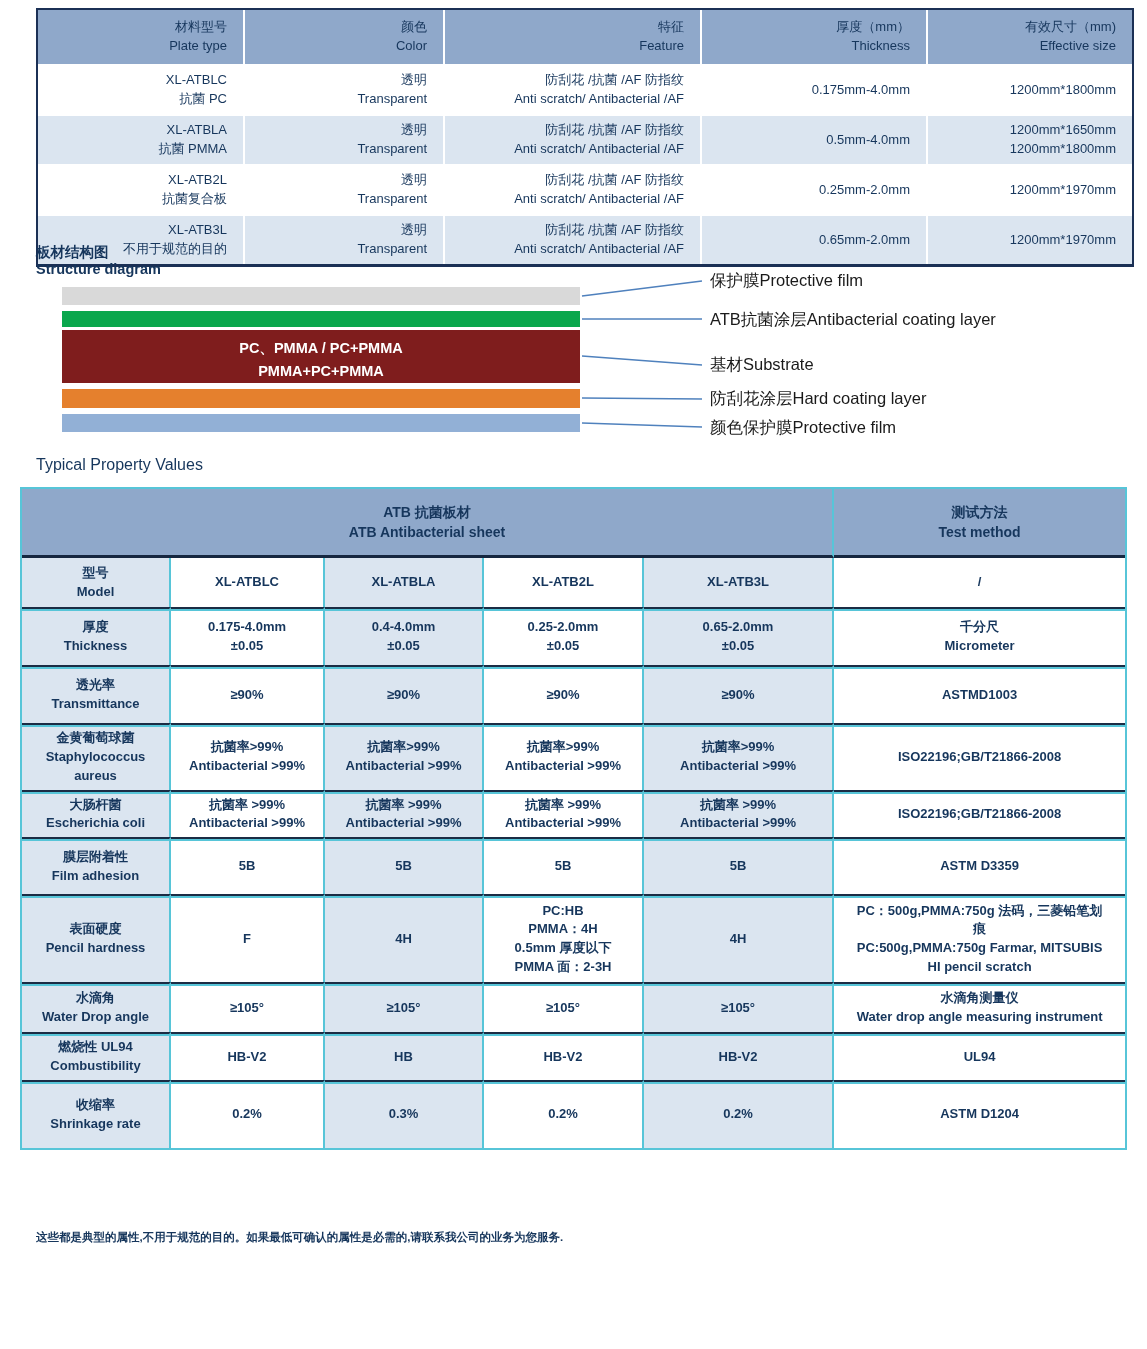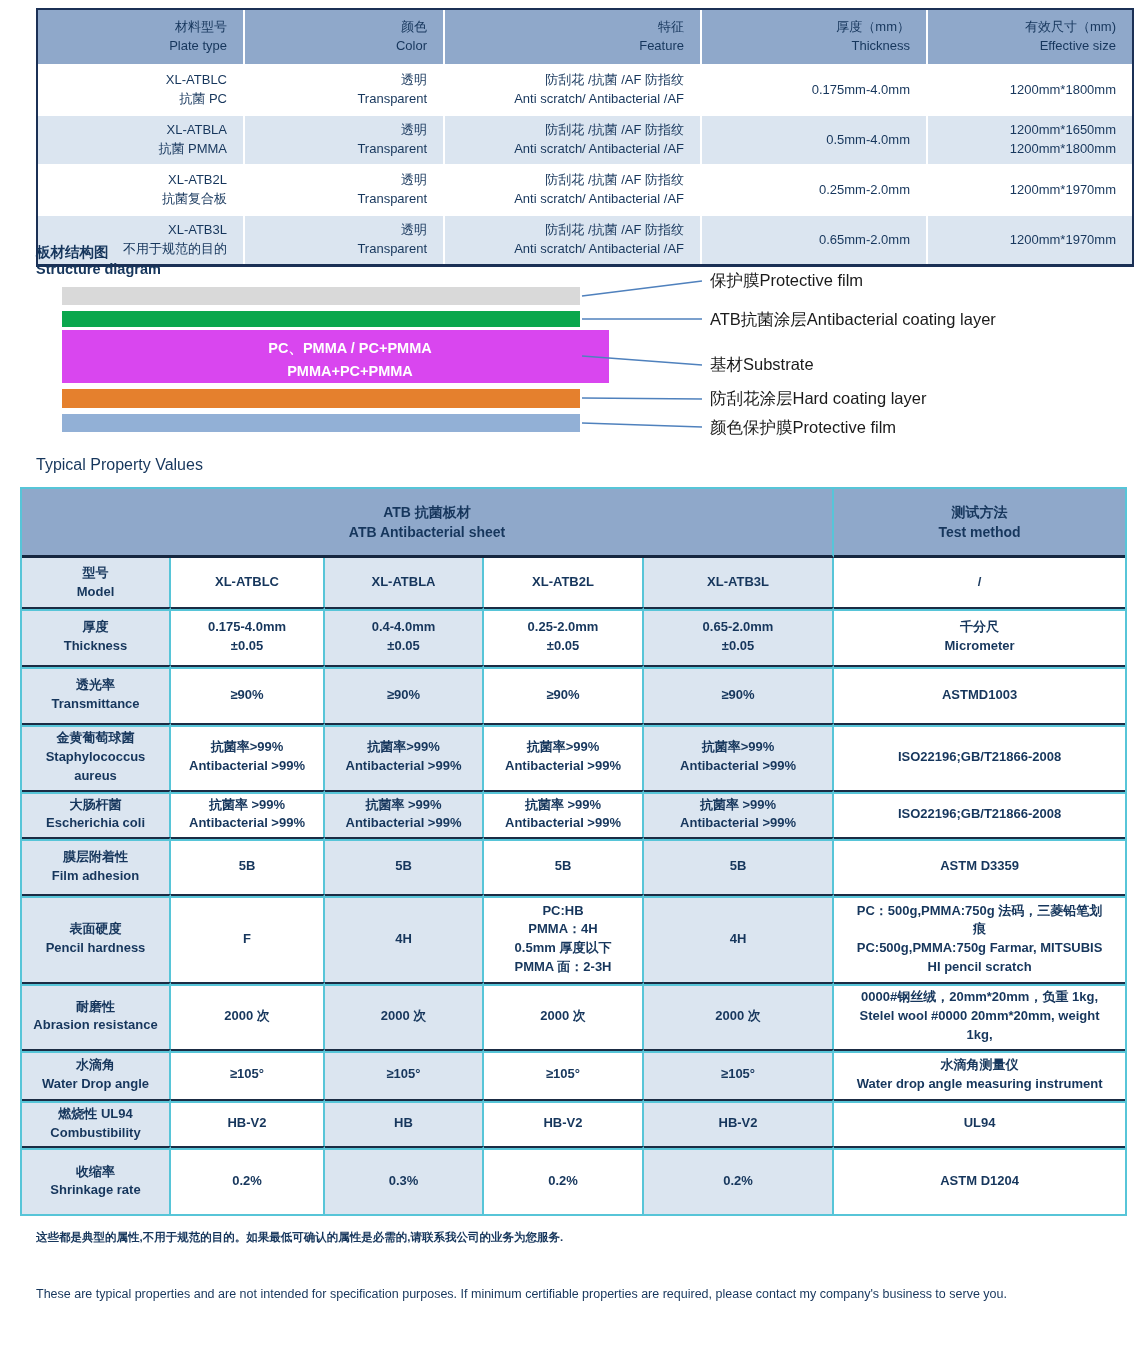--- a/index.html
+++ b/index.html
@@ -158,21 +158,21 @@
         <td class="pre">1200mm*1970mm</td>
       </tr>
     </tbody>
   </table>
 
   <div class="sec-title" style="left:36px; top:243px;">板材结构图</div>
   <div class="sec-title" style="left:36px; top:261px;">Structure diagram</div>
 
   <div class="layer" style="top:287px; height:18px; background:#d9d9d9;"></div>
   <div class="layer" style="top:311px; height:16px; background:#0aa74d;"></div>
-  <div class="layer" style="top:330px; height:53px; background:#d946ef;padding-left:29px;">
+  <div class="layer" style="top:330px; height:53px; background:#7f1d1d;">
     <div class="layer-substrate-text"><span>PC、PMMA  /  PC+PMMA</span><br><span>PMMA+PC+PMMA</span></div>
   </div>
   <div class="layer" style="top:389px; height:19px; background:#e5802d;"></div>
   <div class="layer" style="top:414px; height:18px; background:#92b0d6;"></div>
 
   <svg class="svg-lines" width="1147" height="460">
     <line x1="582" y1="296" x2="702" y2="281" stroke="#4f81bd" stroke-width="1.6"></line>
     <line x1="582" y1="319" x2="702" y2="319" stroke="#4f81bd" stroke-width="1.6"></line>
     <line x1="582" y1="356" x2="702" y2="365" stroke="#4f81bd" stroke-width="1.6"></line>
     <line x1="582" y1="398" x2="702" y2="399" stroke="#4f81bd" stroke-width="1.6"></line>
@@ -271,30 +271,20 @@
         <td>PC:HB
 PMMA：4H
 0.5mm 厚度以下
 PMMA 面：2-3H</td>
         <td>4H</td>
         <td>PC：500g,PMMA:750g 法码，三菱铅笔划
 痕
 PC:500g,PMMA:750g Farmar, MITSUBIS
 HI pencil scratch</td>
       </tr>
-      <tr style="height:58px">
-        <th><div>耐磨性</div><div>Abrasion resistance</div></th>
-        <td>2000 次</td>
-        <td>2000 次</td>
-        <td>2000 次</td>
-        <td>2000 次</td>
-        <td>0000#钢丝绒，20mm*20mm，负重 1kg,
-Stelel wool #0000 20mm*20mm, weight
-1kg,</td>
-      </tr>
       <tr style="height:50px">
         <th><div>水滴角</div><div>Water Drop angle</div></th>
         <td>≥105°</td>
         <td>≥105°</td>
         <td>≥105°</td>
         <td>≥105°</td>
         <td>水滴角测量仪
 Water drop angle measuring instrument</td>
       </tr>
       <tr style="height:45px">
@@ -310,15 +300,14 @@
         <td>0.2%</td>
         <td>0.3%</td>
         <td>0.2%</td>
         <td>0.2%</td>
         <td>ASTM D1204</td>
       </tr>
     </tbody>
   </table>
 
   <div class="foot-zh">这些都是典型的属性,不用于规范的目的。如果最低可确认的属性是必需的,请联系我公司的业务为您服务.</div>
-  <div class="foot-en">These are typical properties and are not intended for specification purposes. If minimum certifiable properties are required, please contact my company's business to serve you.</div>
 
 </div>
 
 </body></html>

